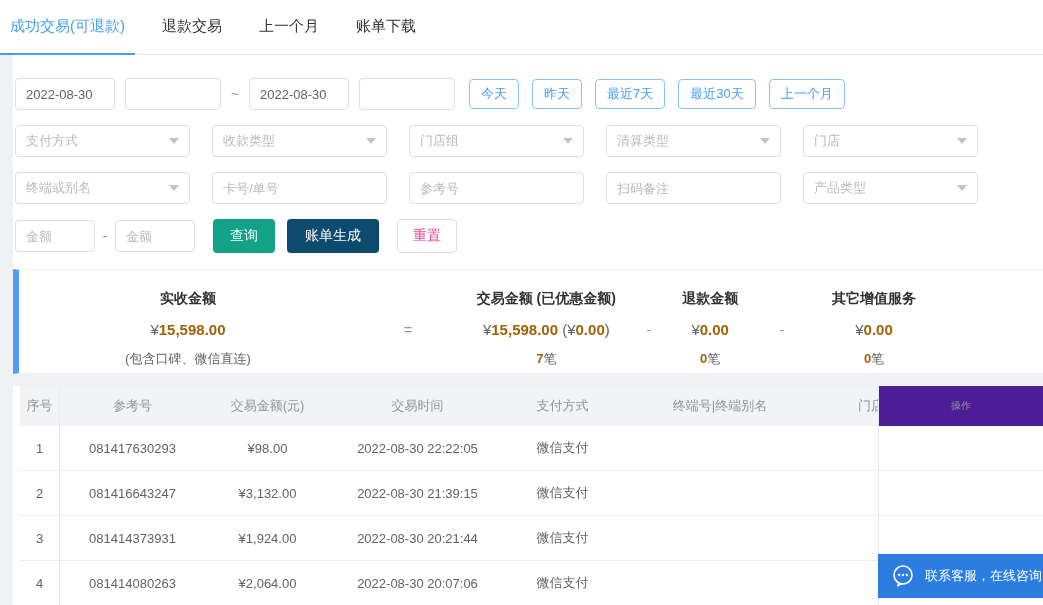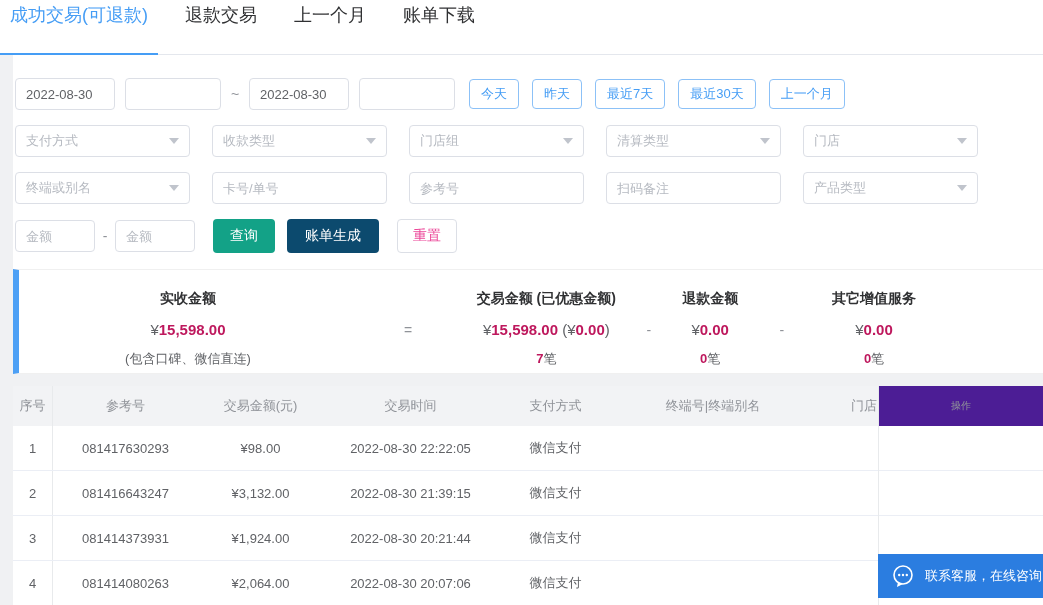--- a/index.html
+++ b/index.html
@@ -8,21 +8,21 @@
     position:relative; width:1043px; height:605px; overflow:hidden; background:#fff;
     font-family:"Liberation Sans","DejaVu Sans",sans-serif; color:#303133; font-size:14px;
   }
   
   .screen::before{
     content:""; position:absolute; left:0; top:55px; width:13px; height:550px;
     background:#f0f1f3; z-index:0;
   }
   
   .tabbar{ height:55px; border-bottom:1px solid #e4e7ed; display:flex; align-items:flex-end; background:#fff; position:relative; z-index:2;}
-  .tab{ position:relative; padding:0 10px 27px; margin-right:17px; font-size:18px; color:#303133; cursor:pointer; white-space:nowrap;}
+  .tab{ position:relative; padding:0 10px 18px; margin-right:17px; font-size:15px; color:#303133; cursor:pointer; white-space:nowrap;}
   .tab.active{ color:#459df5; }
   .tab.active::after{ content:""; position:absolute; left:0; right:0; bottom:-1px; height:2px; background:#459df5; }
   
   .content{ position:relative; margin-left:13px; padding:23px 0 0 2px; z-index:1; }
   .frow{ display:flex; align-items:center; margin-bottom:15px; }
   .inp, .sel{
     height:32px; border:1px solid #dcdfe6; border-radius:4px; background:#fff;
     font-size:13px; color:#606266; padding:8px 10px; outline:none;
     font-family:"Liberation Sans","DejaVu Sans",sans-serif;
   }
@@ -48,28 +48,28 @@
   
   .summary{
     margin-top:16px; margin-left:-2px; height:105px; display:flex;
     border:1px solid #f0f0f0; border-left:6px solid #4da0f5; border-right:none;
     background:#fff; padding-top:12px;
   }
   .scol{ text-align:center; }
   .scol .t{ height:32px; line-height:32px; font-weight:700; font-size:14px; color:#303133; }
   .scol .v{ height:32px; line-height:32px; font-size:15px; color:#606266; }
   .scol .n{ height:30px; line-height:26px; font-size:13px; color:#606266; }
-  .blue{ color:#be185d; font-weight:600; }
+  .blue{ color:#a16207; font-weight:600; }
   .sop{ text-align:center; color:#909399; padding-top:40px; font-size:14px; }
   .w-c1{ width:33%; } .w-o1{ width:10%; } .w-c2{ width:17%; } .w-o2{ width:3%; }
   .w-c3{ width:9%; } .w-o3{ width:5%; } .w-c4{ width:13%; }
   
   .gapband{ height:12px; background:#f0f1f3; margin-left:-2px; }
   
-  .table{ position:relative; margin-left:-2px; }
+  .table{ position:relative; margin-left:-2px;padding-left:7px; }
   .t-scroll{ width:1030px; overflow:hidden; }
   .trow{ display:flex; width:902px; }
   .trow.head{ height:40px; background:#f2f3f5; }
   .trow.body{ height:45px; background:#fff; border-bottom:1px solid #ebeef5; }
   .tc{ display:flex; align-items:center; justify-content:center; font-size:13px; color:#606266; white-space:nowrap; overflow:hidden;}
   .head .tc{ color:#909399; }
   .c0{ width:40px; border-right:1px solid #e8eaec; }
   .c1{ width:145px; } .c2{ width:125px; } .c3{ width:175px; }
   .c4{ width:115px; } .c5{ width:200px; } .c6{ width:102px; }
   .fixed-col{

